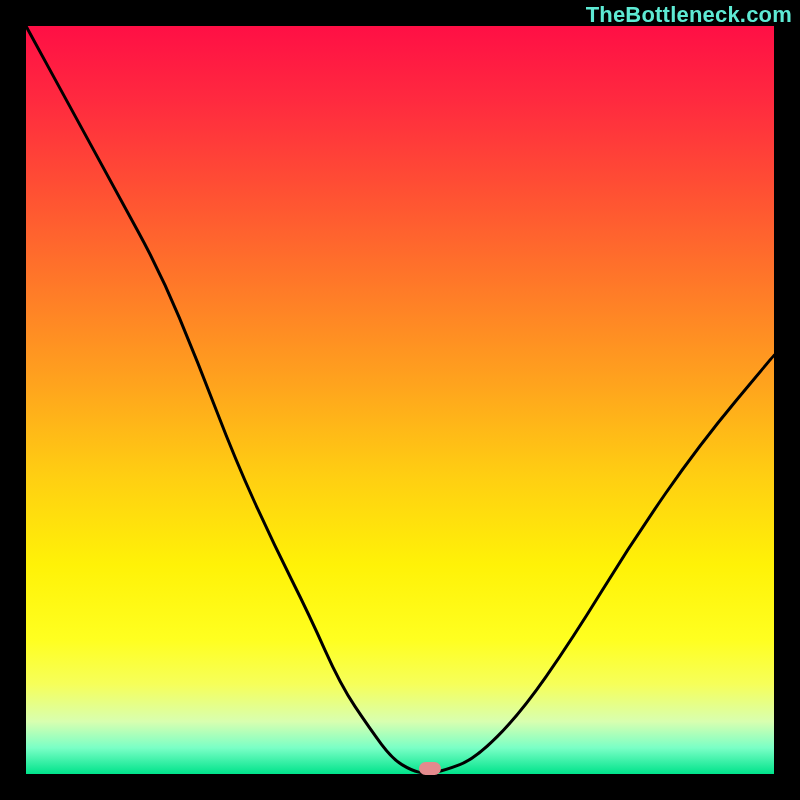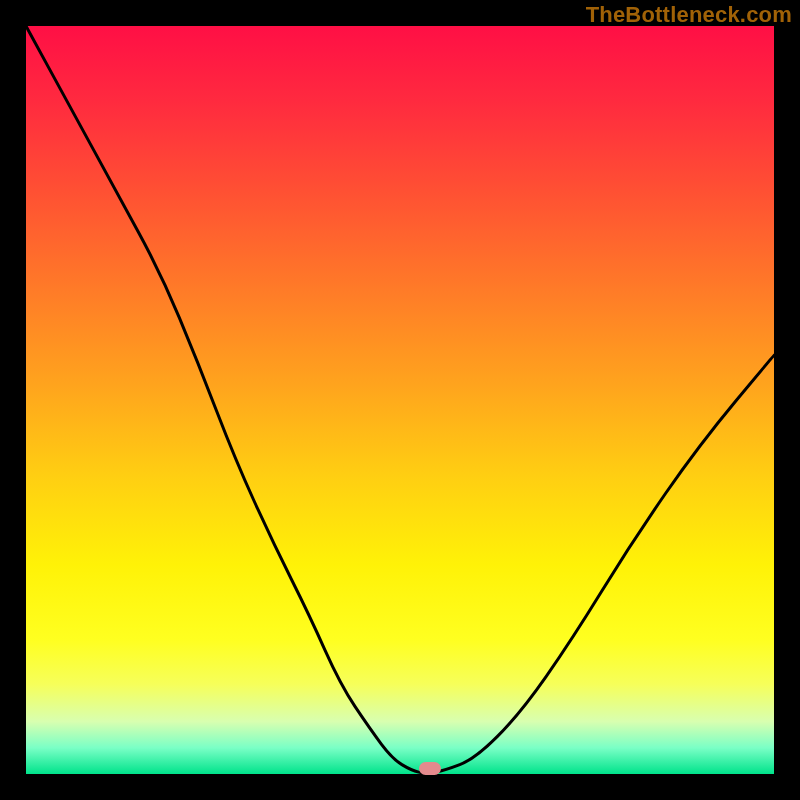--- a/index.html
+++ b/index.html
@@ -15,21 +15,21 @@
     position: relative;
     width: 800px;
     height: 800px;
     background: #000;
   }
   .watermark {
     position: absolute;
     top: 2px;
     right: 8px;
     z-index: 20;
-    color: #a16207;
+    color: #5eead4;
     font-size: 22px;
     font-weight: 600;
     letter-spacing: 0.2px;
     user-select: none;
   }
   .plot {
     position: absolute;
     left: 26px;
     top: 26px;
     width: 748px;

